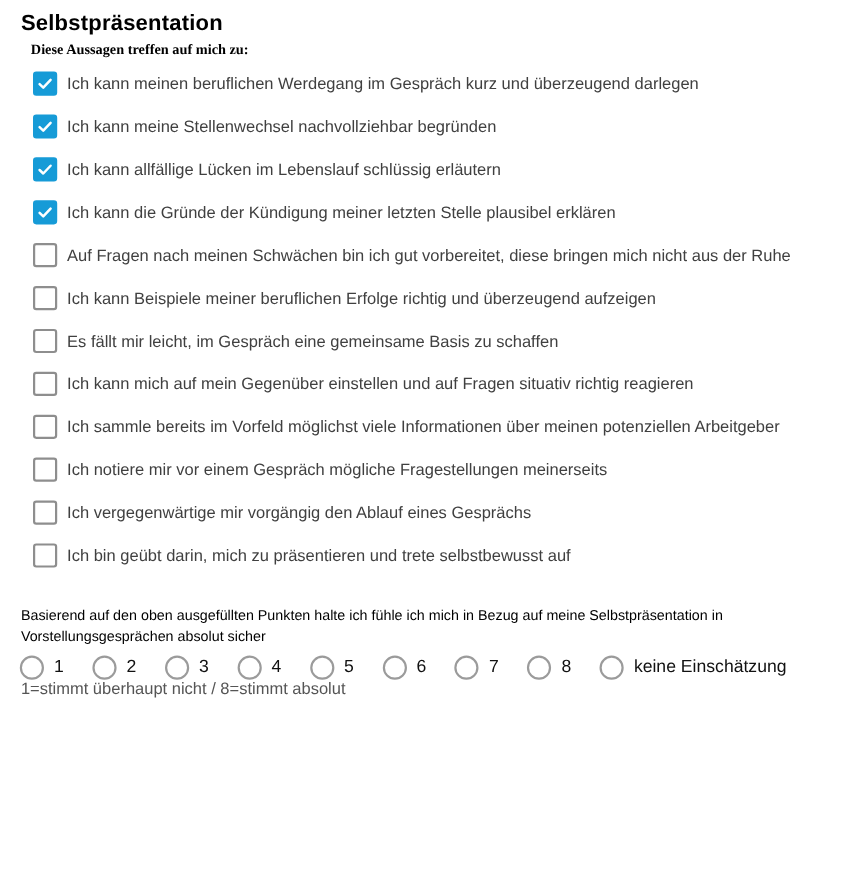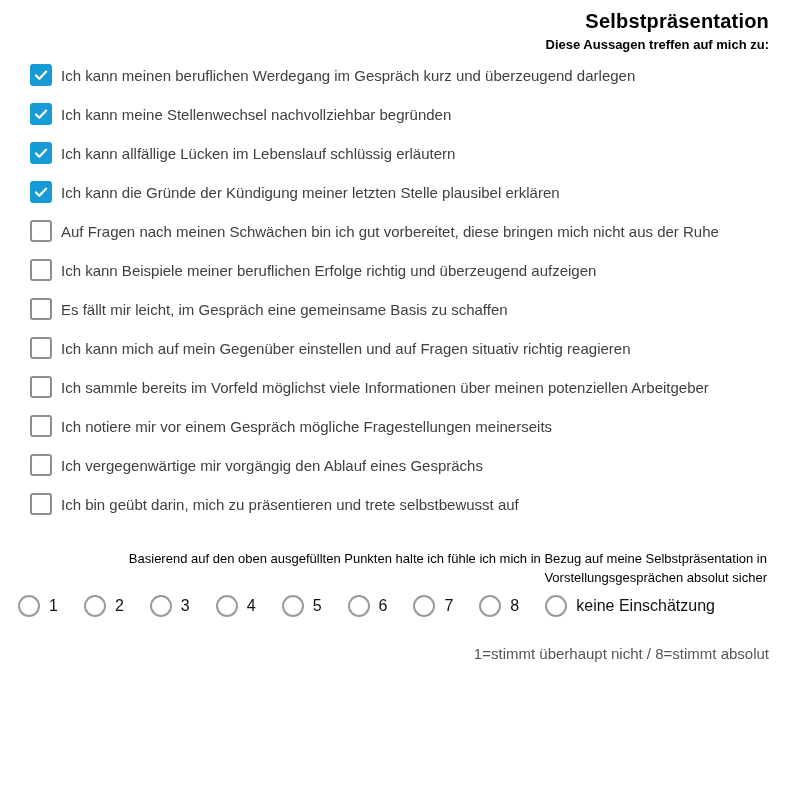--- a/index.html
+++ b/index.html
@@ -6,34 +6,35 @@
   html, body {
     margin: 0;
     padding: 0;
     width: 789px;
     height: 799px;
     background: #ffffff;
     font-family: "Liberation Sans", sans-serif;
     color: #1b1b1b;
     overflow: hidden;
   }
-  .container { padding: 8px 20px 0 18px; text-align: right; }
+  .container { padding: 8px 20px 0 18px; }
 
   h1.page-title {
     font-size: 20px;
     font-weight: 700;
     color: #000;
     margin: 2px 0 4px 1px;
     letter-spacing: 0.2px;
   }
   h2.section-subtitle {
     font-size: 13px;
     font-weight: 700;
     color: #000;
     margin: 0 0 11px 10px;
+    font-family: Liberation Serif, serif;
   }
 
   .checklist { margin-left: 12px; display: flow-root; }
 
   .row {
     display: flex;
     align-items: flex-start;
     gap: 9px;
     margin-bottom: 14px;
     cursor: pointer;
@@ -94,21 +95,21 @@
     flex: 0 0 auto;
     border: 2px solid var(--radio-border, #9b9b9b);
     border-radius: 50%;
     background: #fff;
   }
   .radio-label { font-size: 16px; color: #111; white-space: nowrap; }
 
   .hint {
     font-size: 15px;
     color: var(--hint-text, #555555);
-    margin: 28px 0 0 1px;
+    margin: 0 0 0 1px;
   }
 </style>
 </head>
 <body>
 
 <main class="container">
   <h1 class="page-title">Selbstpräsentation</h1>
   <h2 class="section-subtitle">Diese Aussagen treffen auf mich zu:</h2>
 
   <div class="checklist">

